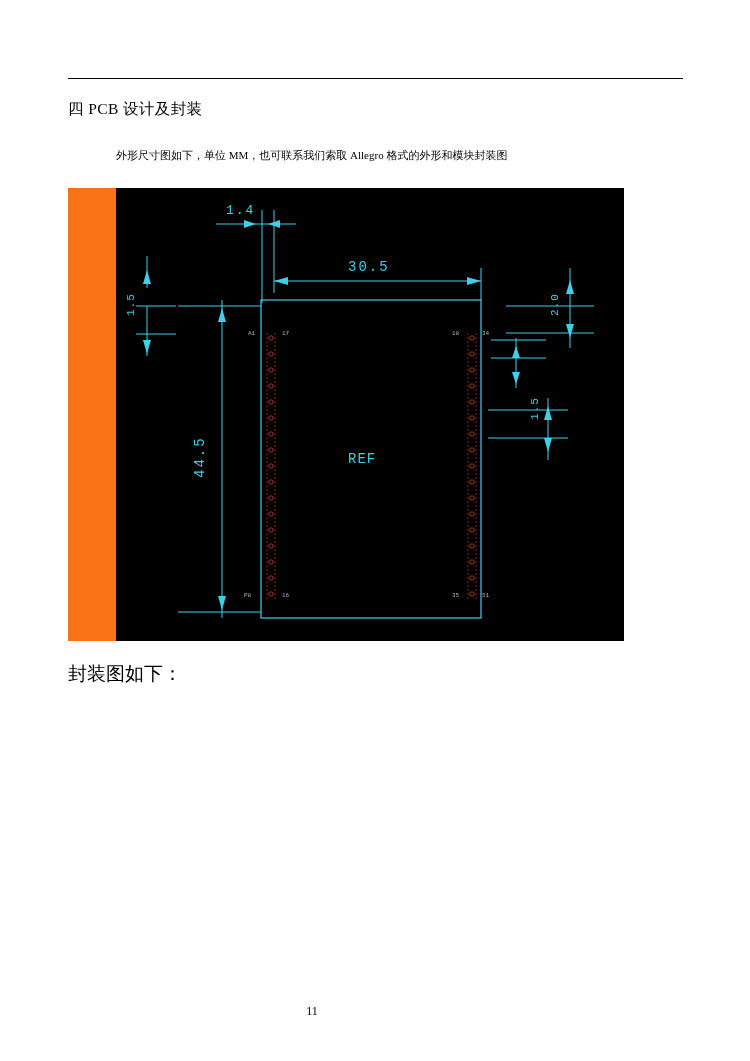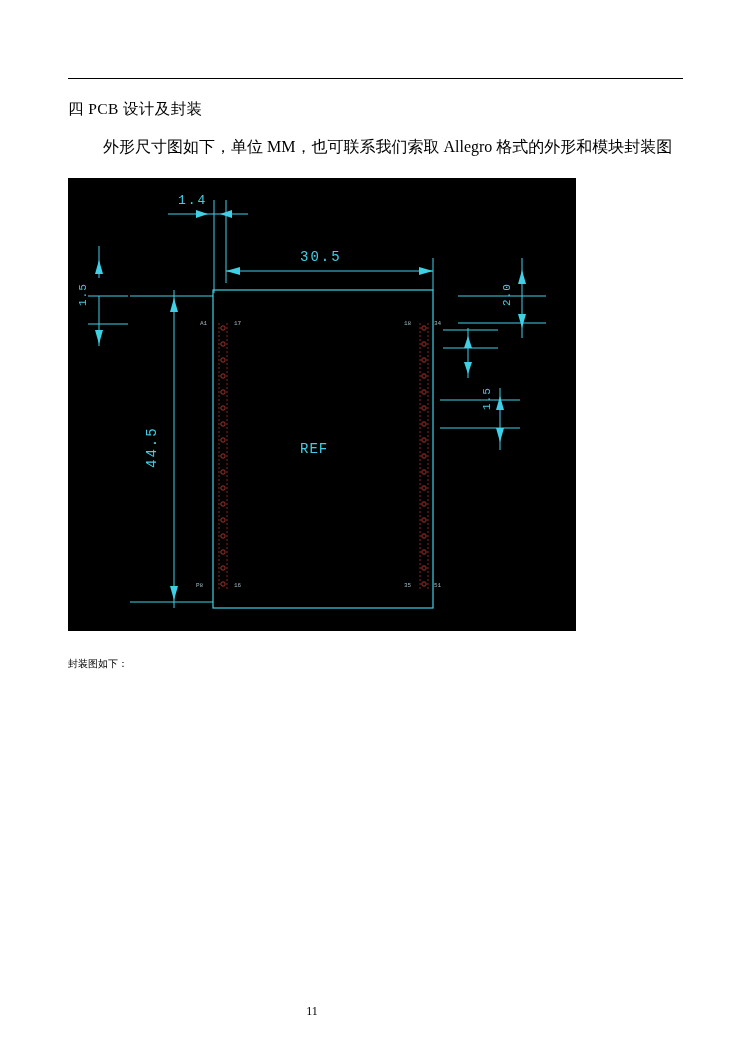--- a/index.html
+++ b/index.html
@@ -34,37 +34,38 @@
     width: 615px;
   }
   .heading {
     font-size: 15.5px;
     line-height: 26px;
     letter-spacing: 0.4px;
     margin: 0 0 8px 0;
     font-family: "Liberation Serif", serif;
   }
   .para {
-    font-size: 16px;
+    font-size: 11px;
     line-height: 34px;
-    margin: 3px;
+    margin: 16px;
     text-align: justify;
     text-indent: 32px;
   }
   .figure-wrap {
     margin-top: 14px;
     width: 508px;
     height: 453px;
     background: #f97316;
     position: relative;
     overflow: hidden;
+    padding-left: 48px;
   }
   .figure-caption {
     margin-top: 18px;
-    font-size: 10px;
+    font-size: 19px;
     line-height: 30px;
   }
   .page-number {
     position: absolute;
     left: 0;
     right: 0;
     top: 1004px;
     text-align: center;
     font-size: 12px;
     font-family: "Liberation Serif", serif;

